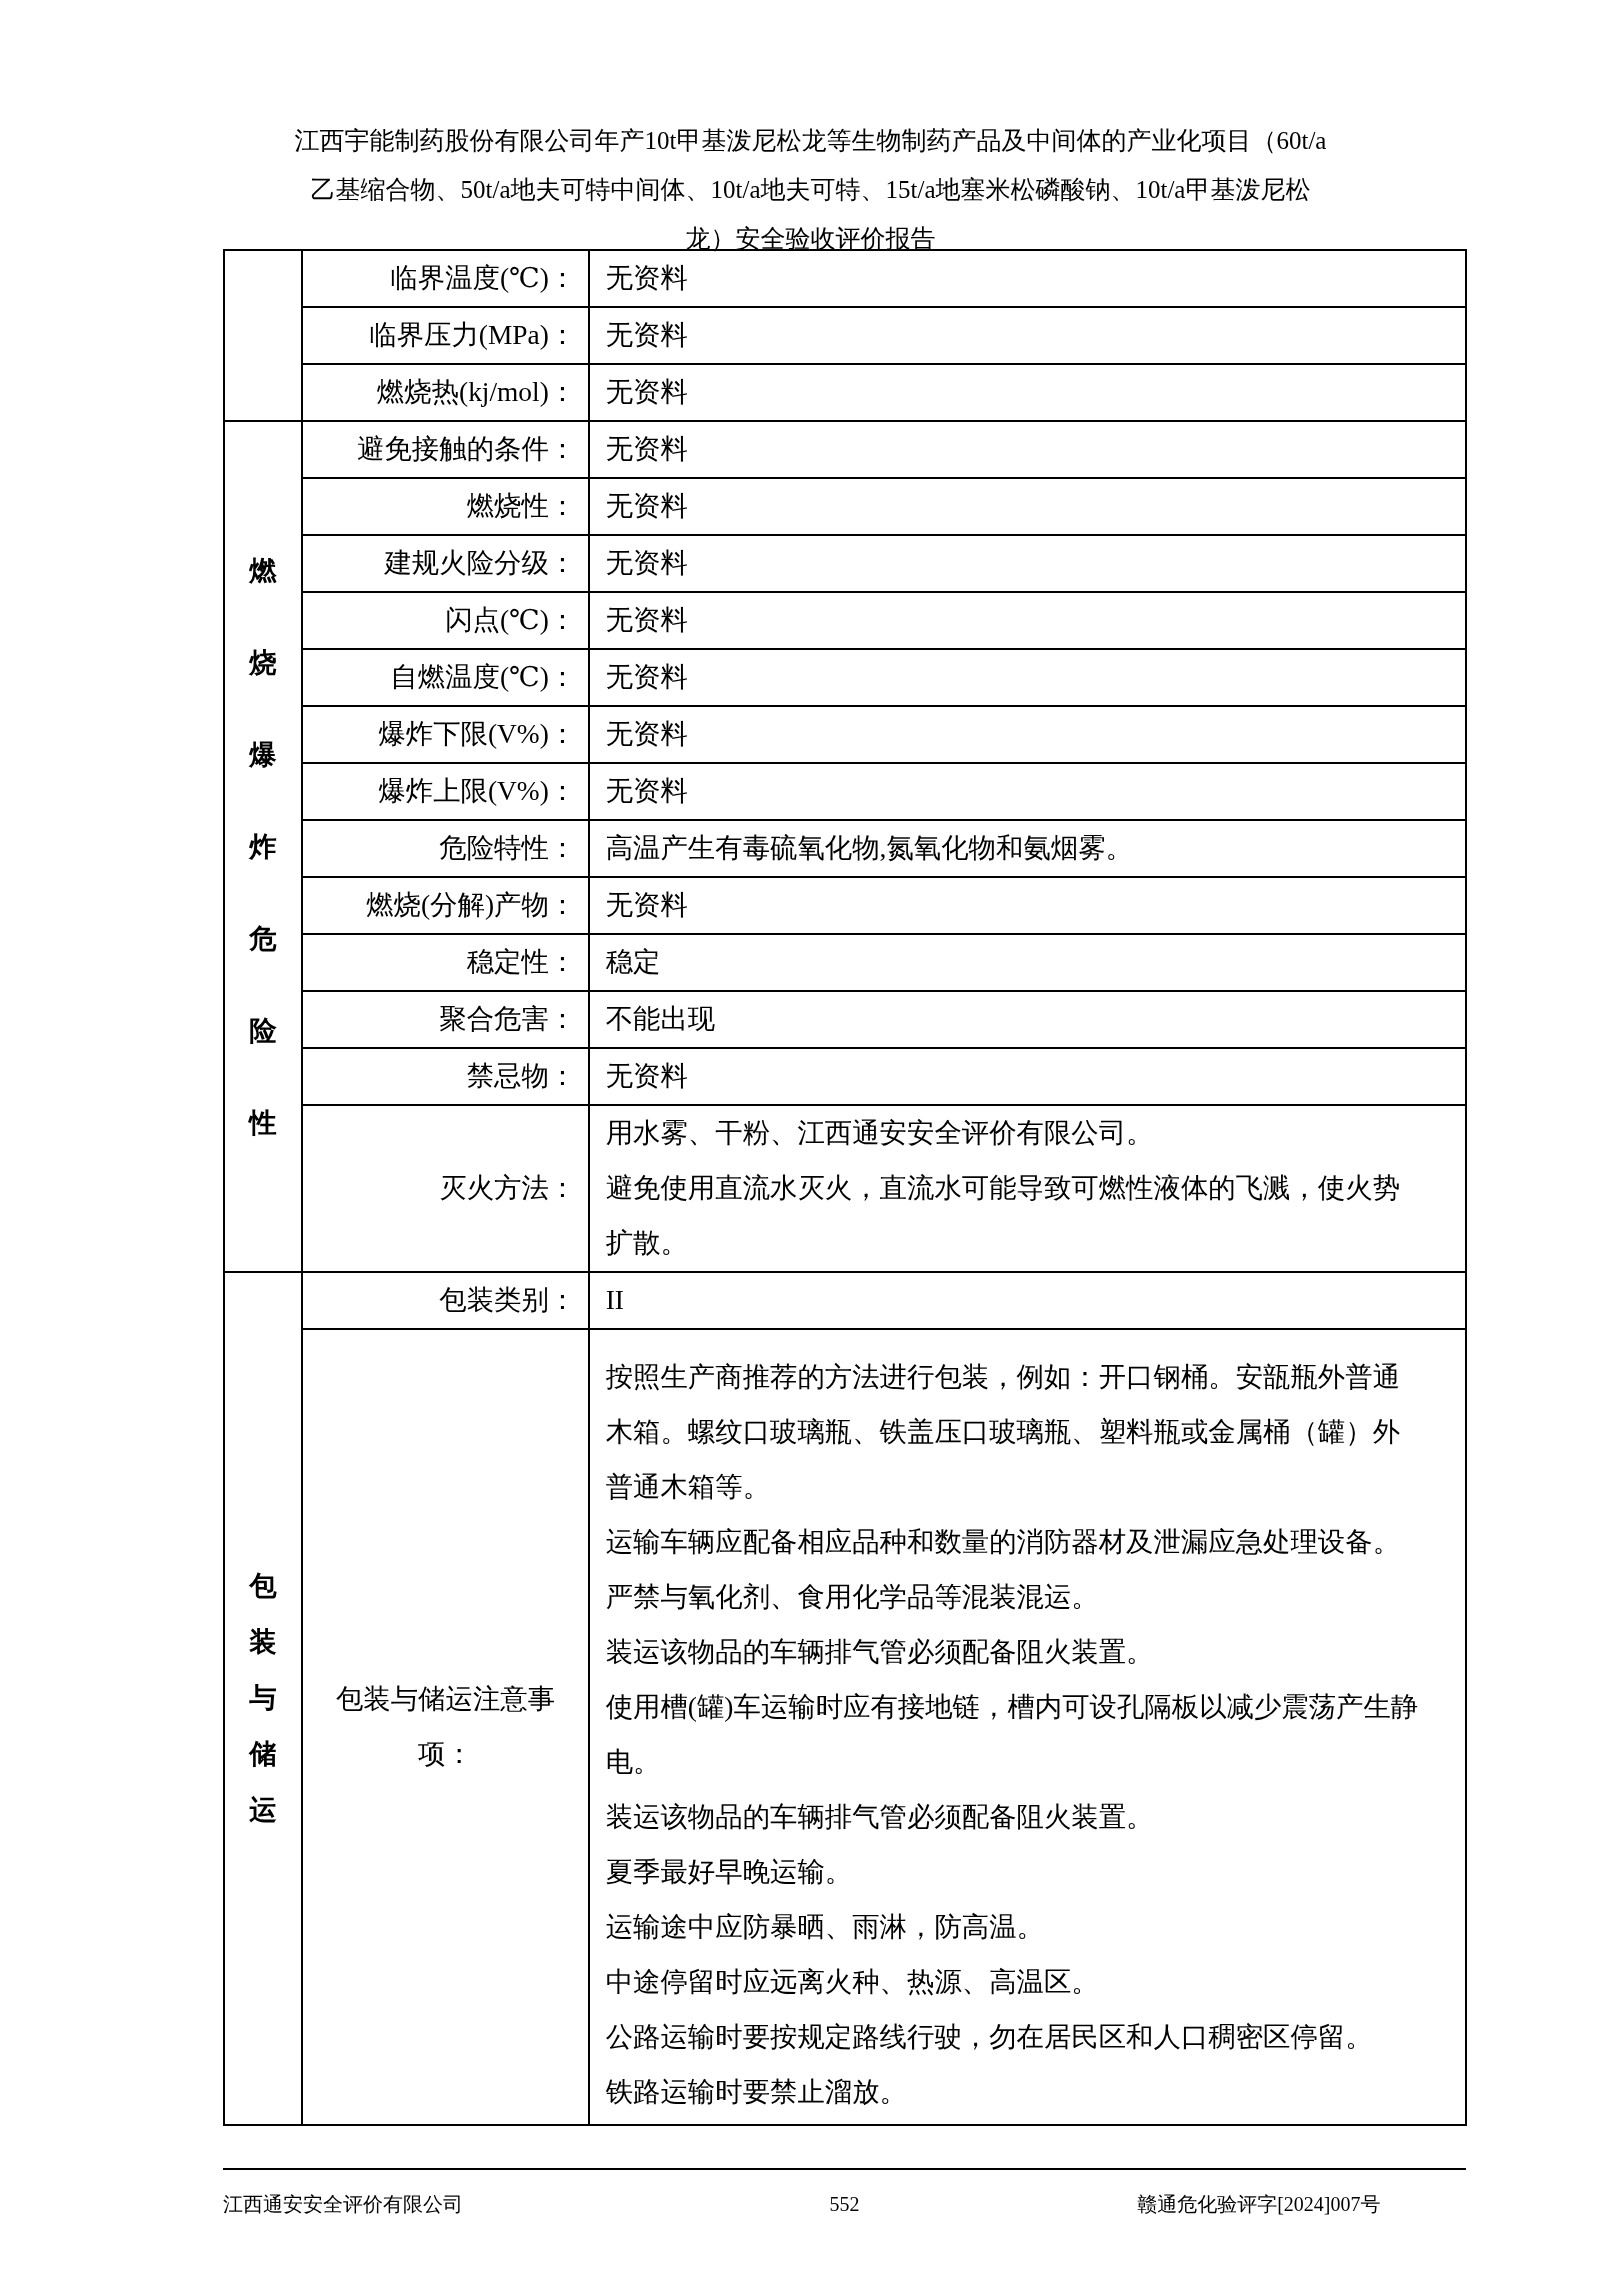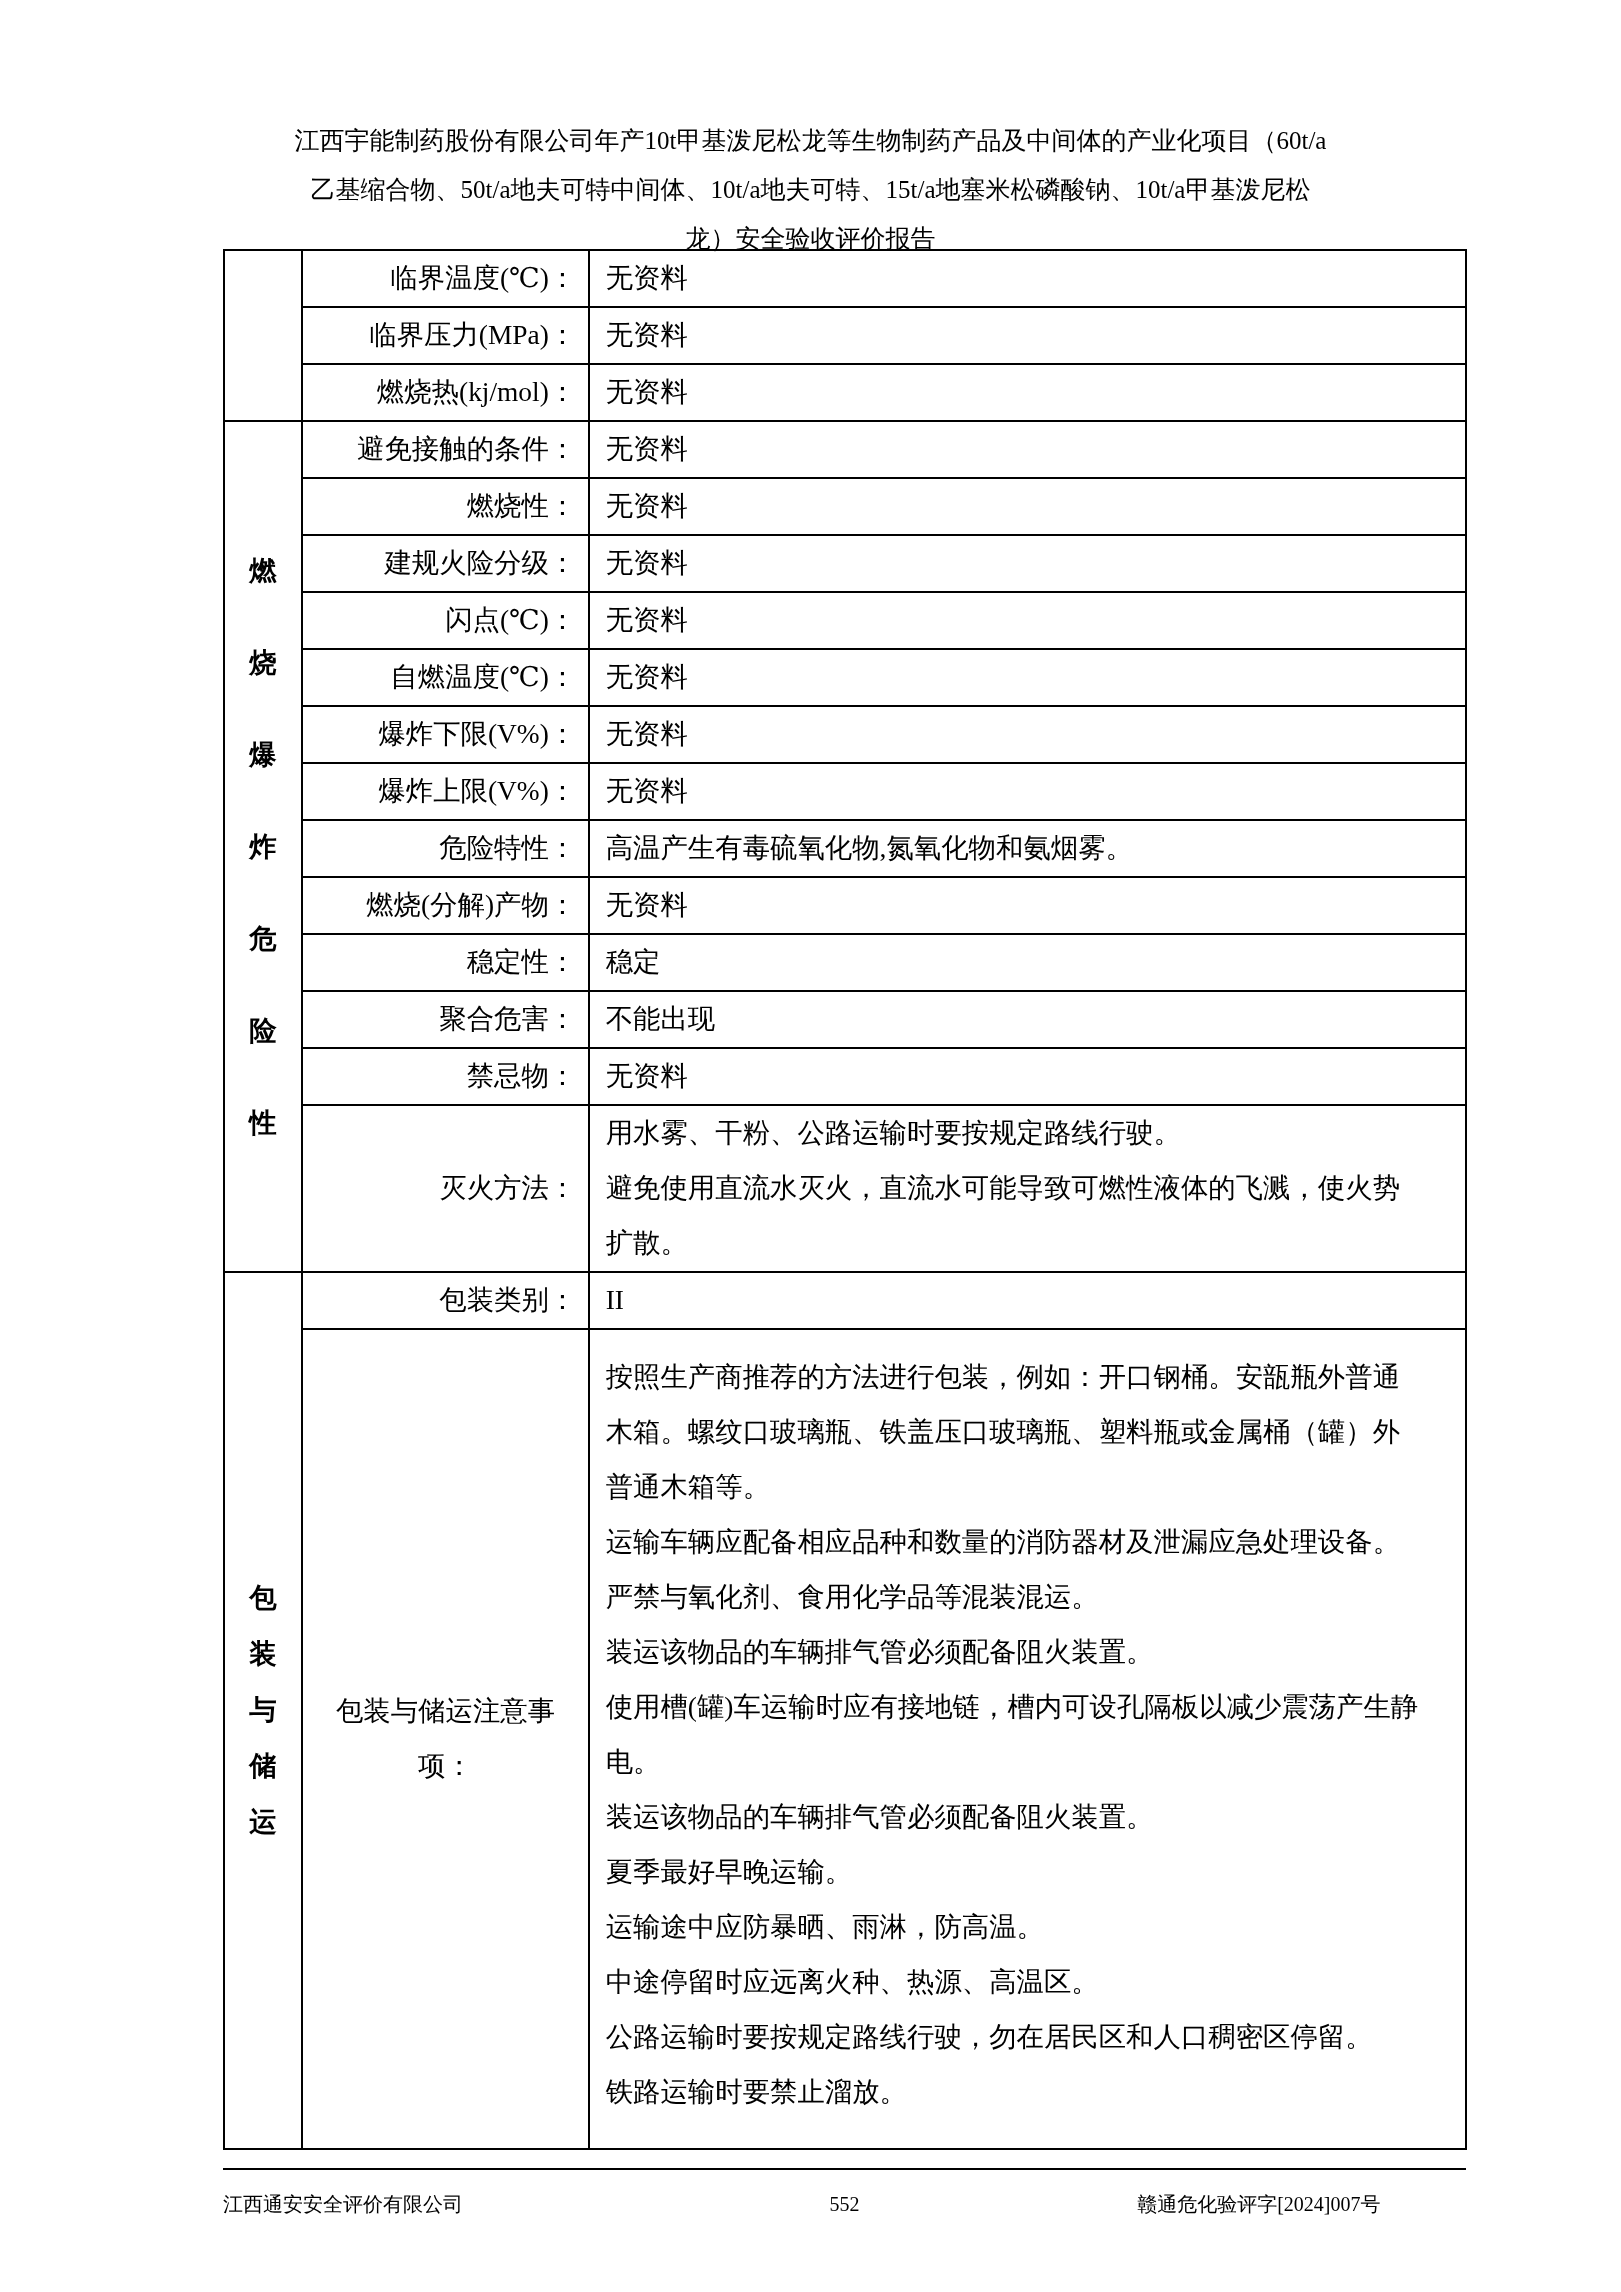--- a/index.html
+++ b/index.html
@@ -67,21 +67,21 @@
     text-align: center;
     padding: 0 21.6px;
     border-radius: 28px;
   }
   td.value-cell {
     text-align: left;
     padding: 0 39px 0 15.7px;
   }
   td.value-cell.padded {
     padding-top: 19.6px;
-    padding-bottom: 28px;
+    padding-bottom: 4px;
   }
   .vline {
     line-height: 55px;
   }
   .page-footer {
     position: absolute;
     top: 2168px;
     left: 223px;
     width: 1243px;
     border-top: 2px solid #000000;
@@ -209,21 +209,21 @@
         </tr>
         <tr>
           <td class="label-cell">禁忌物：</td>
           <td class="value-cell">
             <div class="vline">无资料</div>
           </td>
         </tr>
         <tr>
           <td class="label-cell">灭火方法：</td>
           <td class="value-cell">
-            <div class="vline">用水雾、干粉、公路运输时要按规定路线行驶。</div>
+            <div class="vline">用水雾、干粉、江西通安安全评价有限公司。</div>
             <div class="vline">避免使用直流水灭火，直流水可能导致可燃性液体的飞溅，使火势扩散。</div>
           </td>
         </tr>
         <tr>
           <td class="vcell g2" rowspan="2">
             <div class="vchar">包</div>
             <div class="vchar">装</div>
             <div class="vchar">与</div>
             <div class="vchar">储</div>
             <div class="vchar">运</div>

